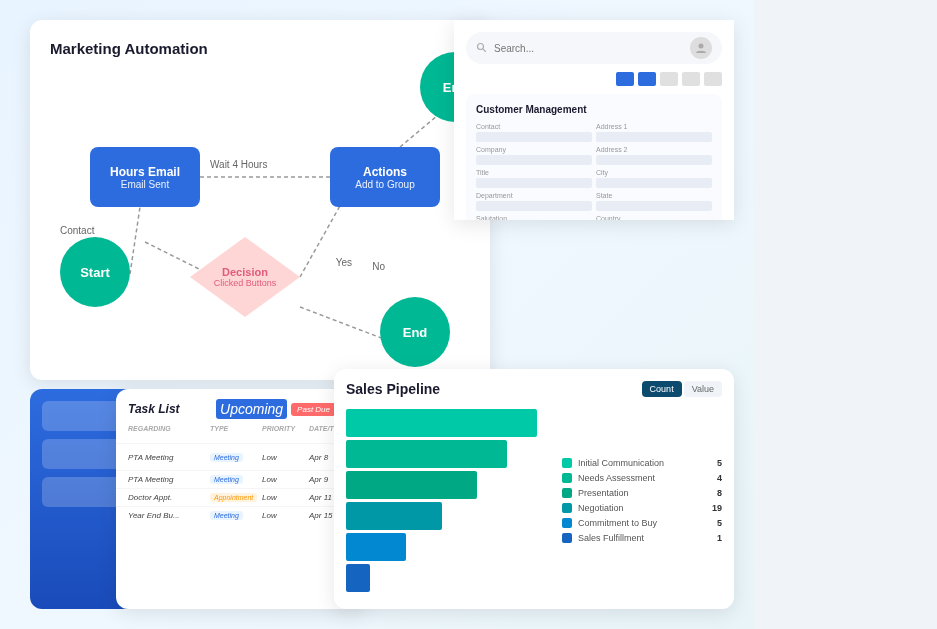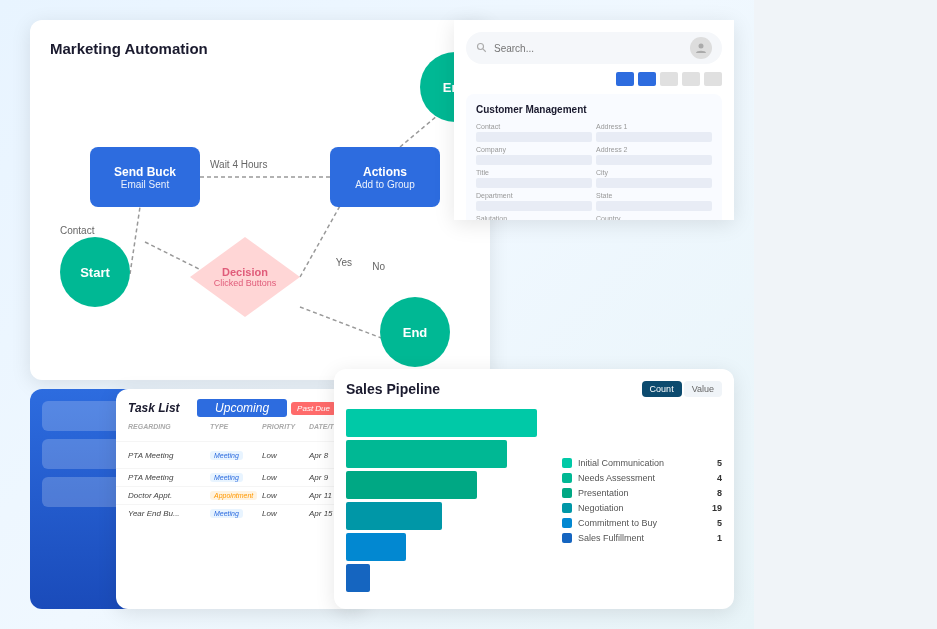--- a/index.html
+++ b/index.html
@@ -328,22 +328,22 @@
 
     .tasklist-tabs {
       display: flex;
       gap: 4px;
       align-items: center;
     }
 
     .tab-upcoming {
       background: #2d6cdf;
       color: white;
-      font-size: 12px;
-      padding: 2px 18px;
+      font-size: 14px;
+      padding: 2px 4px;
       border-radius: 3px;
     }
 
     .tab-pastdue {
       background: #ff6b6b;
       color: white;
       font-size: 8px;
       padding: 2px 6px;
       border-radius: 3px;
     }
@@ -562,21 +562,21 @@
         <line x1="250" y1="200" x2="295" y2="120" stroke="#999" stroke-width="1.5" stroke-dasharray="4,3"></line>
 
         <line x1="250" y1="230" x2="355" y2="270" stroke="#999" stroke-width="1.5" stroke-dasharray="4,3"></line>
       </svg>
 
       <div class="flow-start">
         <span>Start</span>
       </div>
 
       <div class="flow-send-email">
-        <span class="label1">Send Buck</span>
+        <span class="label1">Hours Email</span>
         <span class="label2">Email Sent</span>
       </div>
 
       <div class="wait-label">Wait 4 Hours</div>
 
       <div class="instant-label">Contact</div>
 
       <div class="flow-actions">
         <span class="label1">Actions</span>
         <span class="label2">Add to Group</span>

